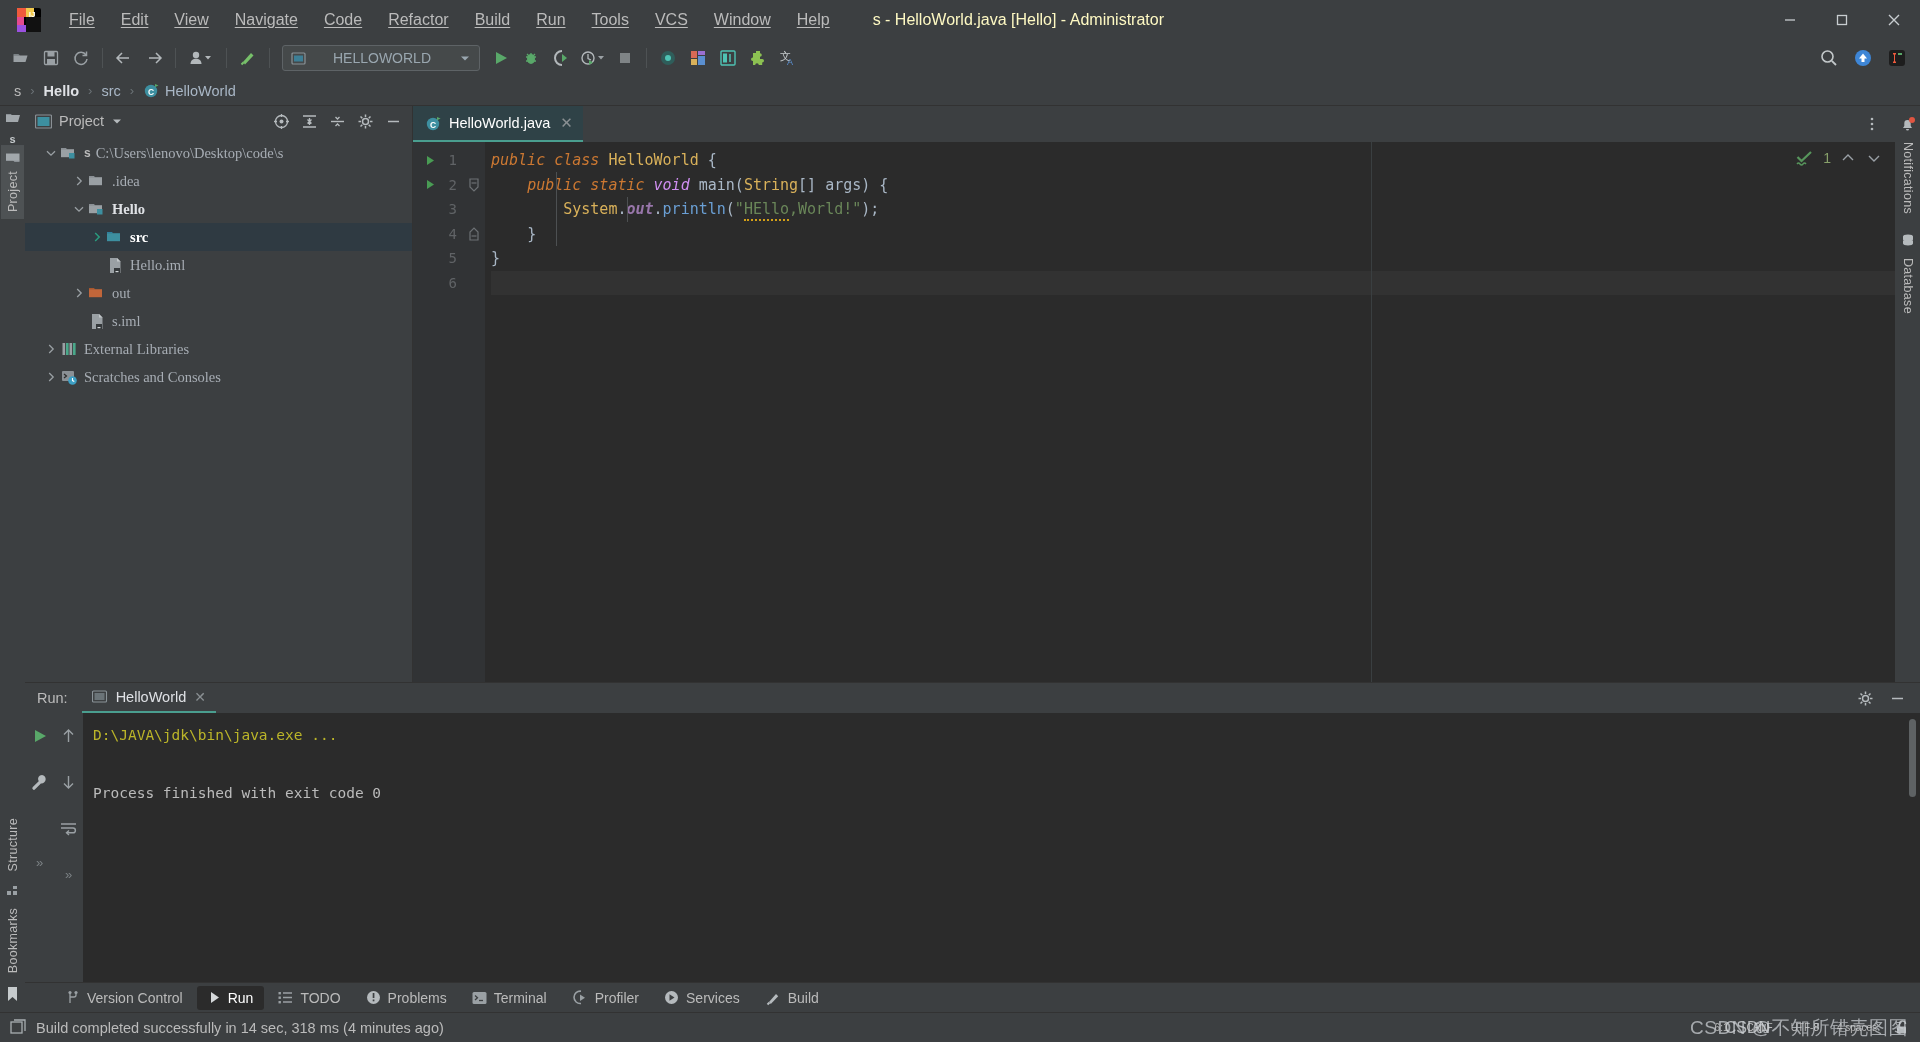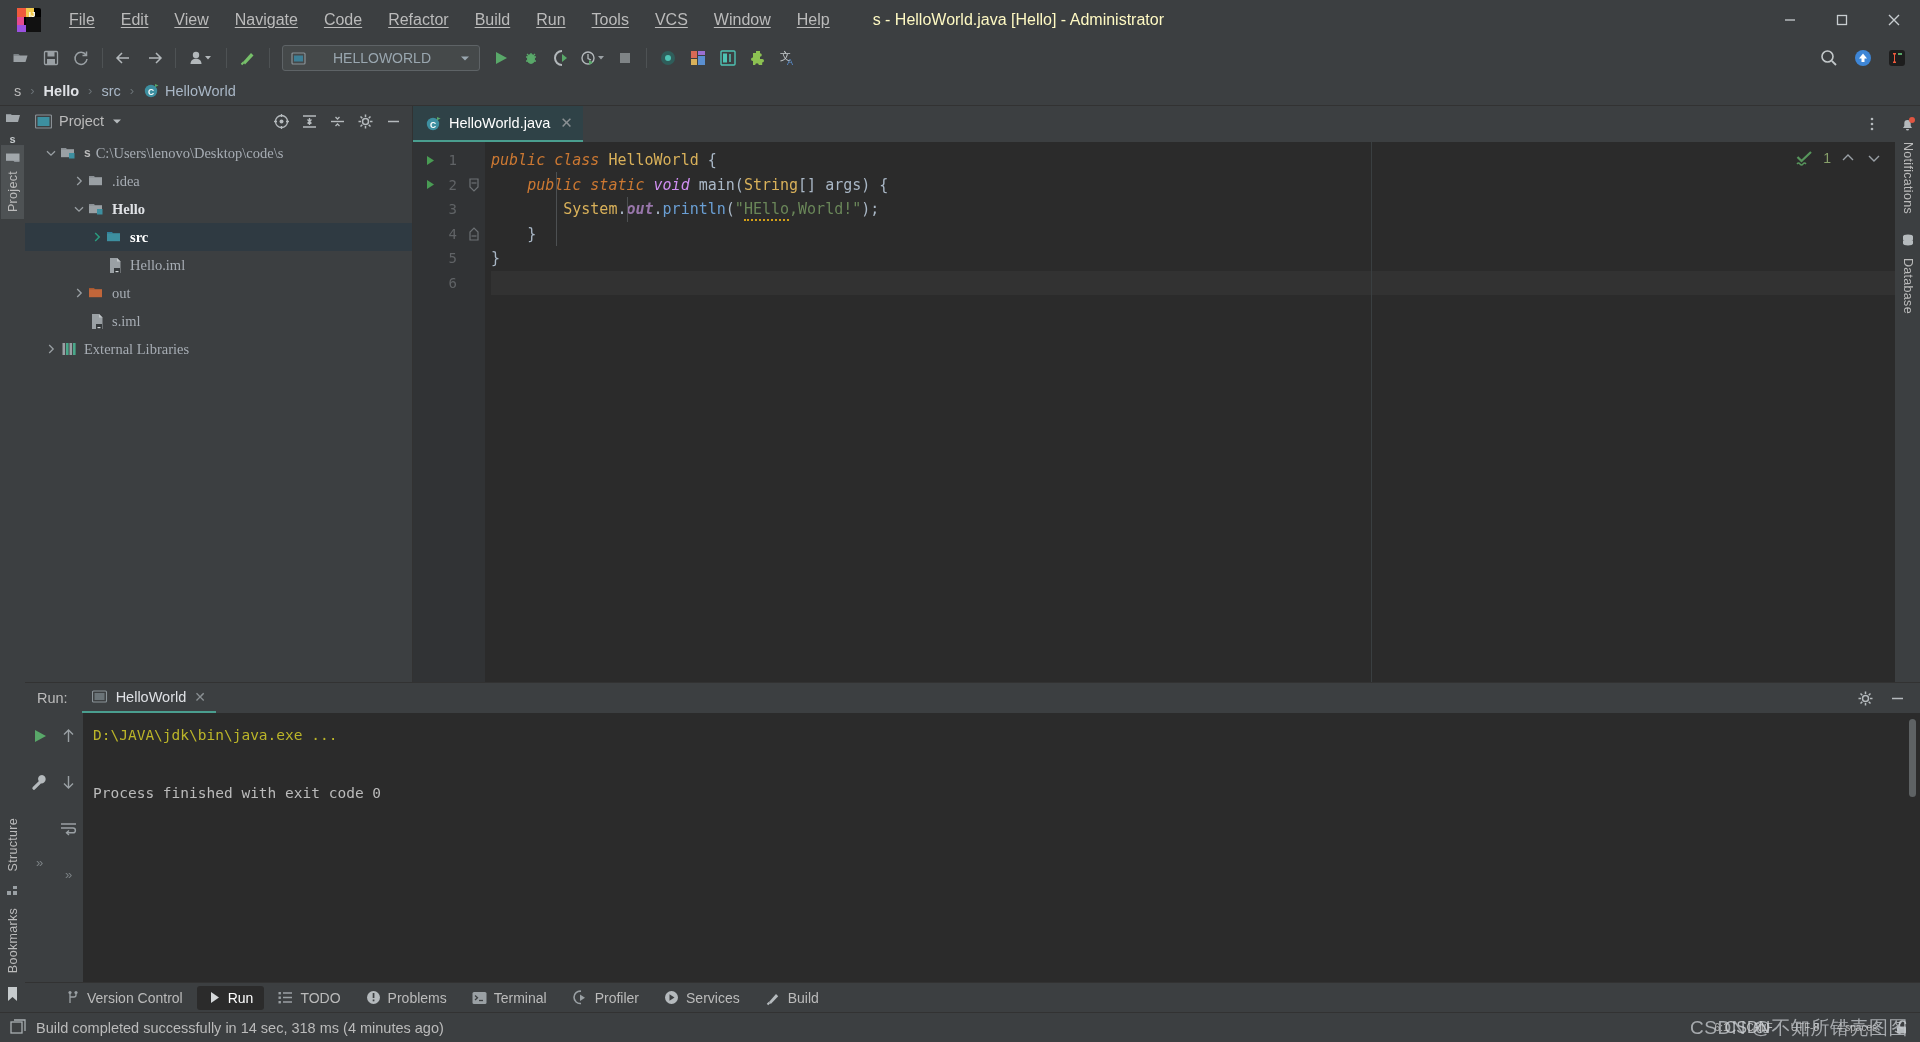--- a/index.html
+++ b/index.html
@@ -632,20 +632,36 @@
                 <svg width="16" height="16" viewBox="0 0 16 16">
                     <rect x="1.5" y="2" width="2.6" height="12" fill="#9aa0a4"></rect>
                     <rect x="5" y="2" width="2.6" height="12" fill="#4aa88a"></rect>
                     <rect x="8.5" y="2" width="2.6" height="12" fill="#9aa0a4"></rect>
                     <rect x="12" y="2" width="2.6" height="12" fill="#4aa88a"></rect>
                   </svg>
               </span>
               <span class="lbl">External Libraries</span>
             </div>
 
+            <div class="node" style="padding-left:18px">
+              <span class="arrow">
+                <svg width="10" height="10" viewBox="0 0 10 10">
+                    <path d="M3.2 1l4 4-4 4" fill="none" stroke="#9aa0a4" stroke-width="1.3"></path>
+                  </svg>
+              </span>
+              <span class="ico">
+                <svg width="17" height="17" viewBox="0 0 17 17">
+                    <rect x="1" y="2" width="12" height="10" rx="1" fill="#8a9095"></rect>
+                    <path d="M3 5l2.5 2L3 9" stroke="#2b2b2b" stroke-width="1.2" fill="none"></path>
+                    <circle cx="11.5" cy="11.5" r="4.3" fill="#3d9fc4"></circle>
+                    <path d="M11.5 9v2.6l1.8 1" stroke="#fff" stroke-width="1.1" fill="none"></path>
+                  </svg>
+              </span>
+              <span class="lbl">Scratches and Consoles</span>
+            </div>
 
           </div>
         </div>
 
         <div class="editor-area">
           <div class="tabbar">
             <div class="etab">
               <span>
                 <svg width="17" height="17" viewBox="0 0 17 17">
                     <circle cx="8" cy="9" r="6.2" fill="#3d8fa0"></circle>

